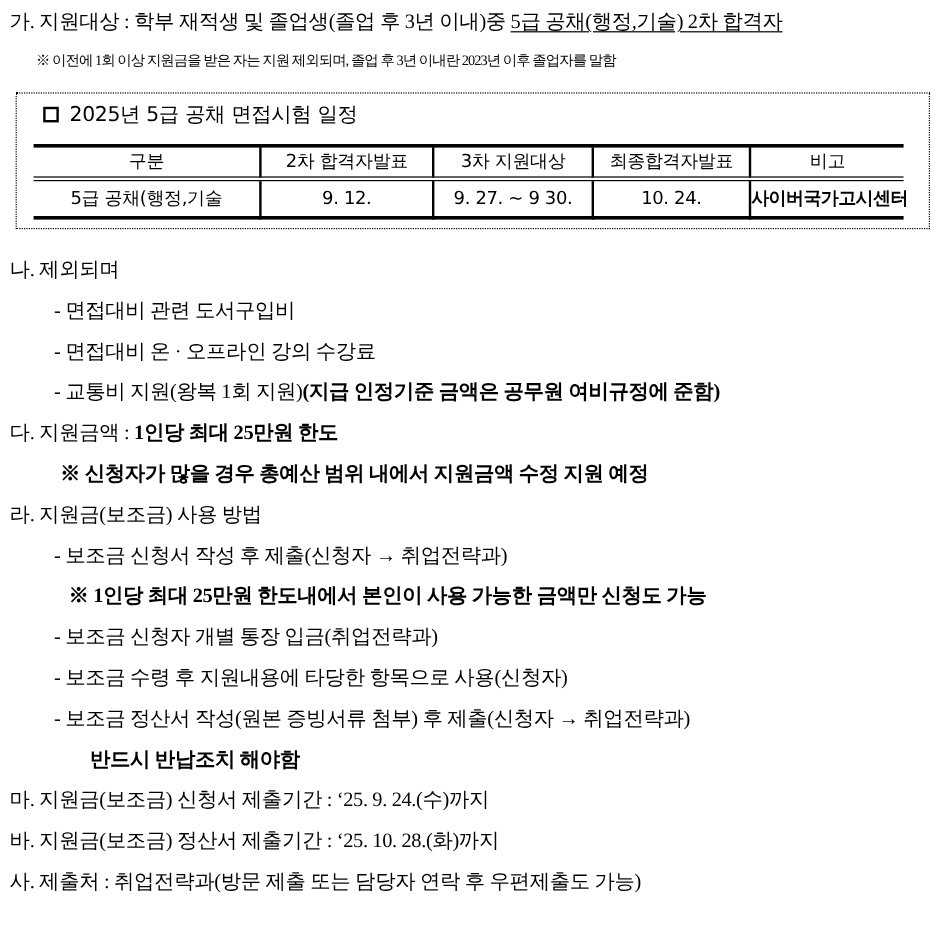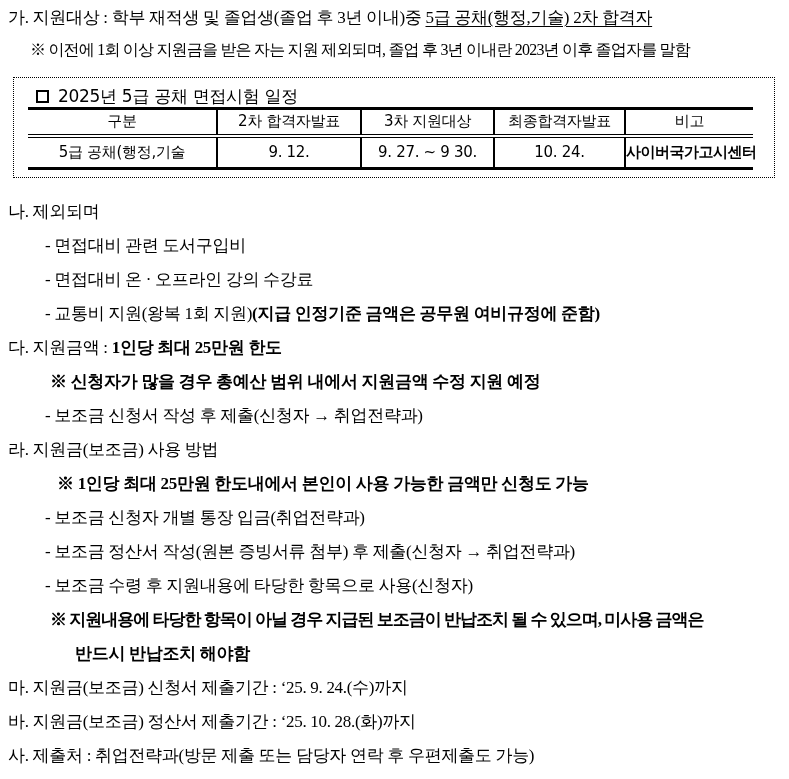--- a/index.html
+++ b/index.html
@@ -13,41 +13,41 @@
   }
   .doc { padding: 8px 0 0 8px; width: 789px; }
   .line {
     height: 20px; line-height: 20px;
     margin-bottom: 14px;
     white-space: nowrap;
     letter-spacing: -0.3px;
     font-family: Liberation Serif, serif;
   }
   #ga-line { margin-bottom: 12px; }
-  #ga-note { margin-bottom: 17px; font-size: 16px; letter-spacing: -0.8px; }
+  #ga-note { margin-bottom: 17px; font-size: 12px; letter-spacing: -0.8px; }
   .ind-note1 { padding-left: 22px; }
   .ind-dash  { padding-left: 37px; }
   .ind-note2 { padding-left: 42px; }
   .ind-note3 { padding-left: 49px; }
   .ind-cont  { padding-left: 67px; }
   .bold { font-weight: bold; }
   .squeeze { letter-spacing: -1px; }
   .ul { text-decoration: underline; text-underline-offset: 3px; }
 
   
   .box {
     margin-left: 5px;
     width: 762px;
     border: 1px dotted #000;
     padding: 8px 0 7px 14px;
     margin-bottom: 24px;
   }
   .box-title {
     height: 20px; line-height: 20px;
-    margin-bottom: 1px;
+    margin-bottom: 14px;
     padding-left: 8px;
     white-space: nowrap;
     letter-spacing: -0.3px;
   }
   .cbox {
     display: inline-block;
     width: 13px; height: 13px;
     border: 2px solid #000;
     margin-right: 9px;
     vertical-align: -1px;
@@ -119,26 +119,25 @@
   </div>
 
   <div class="line">나. 제외되며</div>
   <div class="line ind-dash">- 면접대비 관련 도서구입비</div>
   <div class="line ind-dash">- 면접대비 온 · 오프라인 강의 수강료</div>
   <div class="line ind-dash"><span>- 교통비 지원(왕복 1회 지원)</span><span class="bold">(지급 인정기준 금액은 공무원 여비규정에 준함)</span></div>
 
   <div class="line"><span>다. 지원금액 : </span><span class="bold">1인당 최대 25만원 한도</span></div>
   <div class="line ind-note2 bold">※ 신청자가 많을 경우 총예산 범위 내에서 지원금액 수정 지원 예정</div>
 
+  <div class="line">라. 지원금(보조금) 사용 방법</div>
   <div class="line ind-dash">- 보조금 신청서 작성 후 제출(신청자 → 취업전략과)</div>
-  <div class="line">라. 지원금(보조금) 사용 방법</div>
   <div class="line ind-note3 bold">※ 1인당 최대 25만원 한도내에서 본인이 사용 가능한 금액만 신청도 가능</div>
   <div class="line ind-dash">- 보조금 신청자 개별 통장 입금(취업전략과)</div>
+  <div class="line ind-dash">- 보조금 수령 후 지원내용에 타당한 항목으로 사용(신청자)</div>
   <div class="line ind-dash">- 보조금 정산서 작성(원본 증빙서류 첨부) 후 제출(신청자 → 취업전략과)</div>
-  <div class="line ind-dash">- 보조금 수령 후 지원내용에 타당한 항목으로 사용(신청자)</div>
-  <div class="line ind-note2 bold squeeze">※ 지원내용에 타당한 항목이 아닐 경우 지급된 보조금이 반납조치 될 수 있으며, 미사용 금액은</div>
   <div class="line ind-cont bold">반드시 반납조치 해야함</div>
 
   <div class="line">마. 지원금(보조금) 신청서 제출기간 : ‘25. 9. 24.(수)까지</div>
   <div class="line">바. 지원금(보조금) 정산서 제출기간 : ‘25. 10. 28.(화)까지</div>
   <div class="line">사. 제출처 : 취업전략과(방문 제출 또는 담당자 연락 후 우편제출도 가능)</div>
 
 </div>
 
 </body></html>

